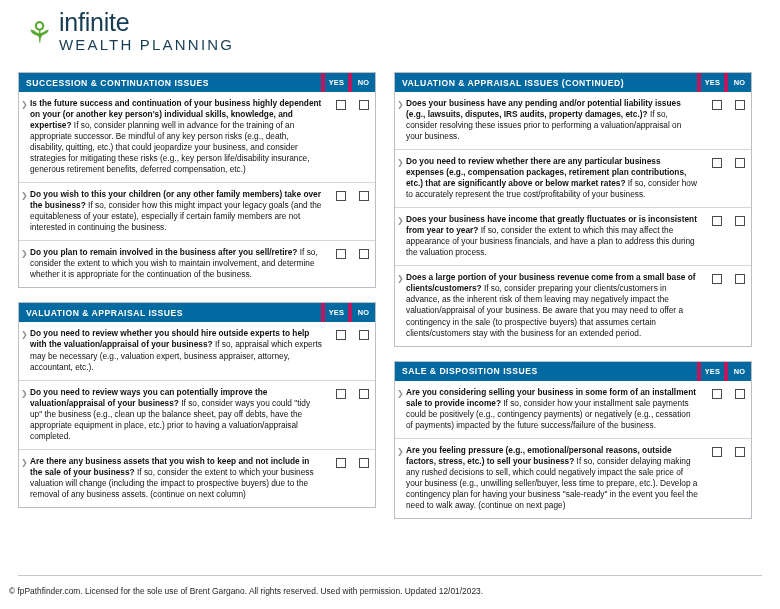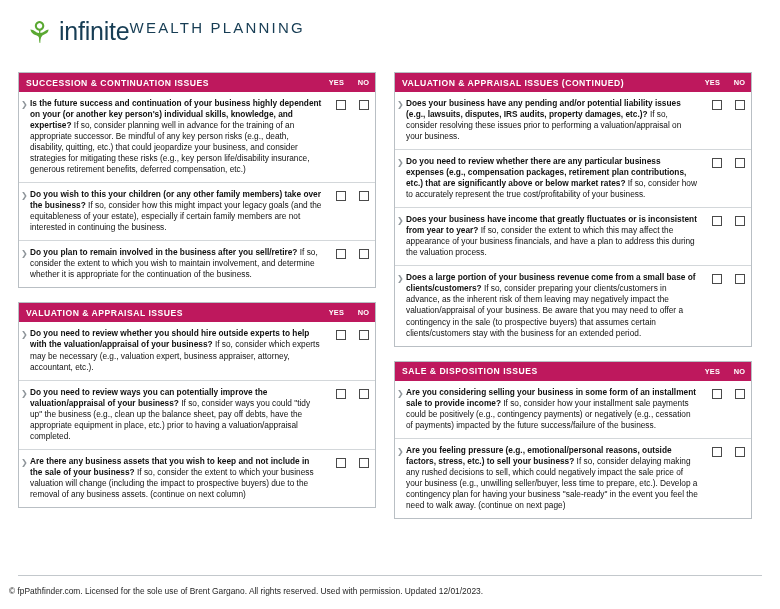--- a/index.html
+++ b/index.html
@@ -72,21 +72,21 @@
   }
   .logo-mark {
     color: #5aa832;
     font-size: 30px;
     line-height: 1;
     font-family: "DejaVu Sans", sans-serif;
     margin-top: 4px;
   }
   .logo-text {
     display: flex;
-    flex-direction: row;
+    flex-direction: column;
     line-height: 1.05;
   }
   .logo-main {
     font-size: 25px;
     color: #173d54;
     letter-spacing: -0.2px;
   }
   .logo-sub {
     font-size: 15px;
     color: #173d54;
@@ -110,21 +110,21 @@
   }
 
   .section {
     border: 1px solid #b9bfc4;
     background: #ffffff;
     box-sizing: border-box;
   }
   .section-header {
     display: flex;
     align-items: stretch;
-    background: #be185d;
+    background: #0369a1;
     color: #ffffff;
     height: 19px;
   }
   .section-title {
     flex: 1 1 auto;
     font-size: 8.6px;
     font-weight: bold;
     letter-spacing: 0.5px;
     display: flex;
     align-items: center;
@@ -258,21 +258,21 @@
           </div>
         </div>
         <div class="section">
           <div class="section-header">
             <div class="section-title">VALUATION &amp; APPRAISAL ISSUES</div>
             <div class="col-head">YES</div>
             <div class="col-head">NO</div>
           </div>
           <div class="qrow">
             <div class="arrow">❯</div>
-            <div class="qtext"><b>Do you need to review whether you should hire outside experts to help with the valuation/appraisal of your business?</b><span> If so, consider which experts may be necessary (e.g., valuation expert, business appraiser, attorney, accountant, etc.).</span></div>
+            <div class="qtext"><b>Do you need to review whether you should hire outside experts to help with the valuation/appraisal of your business?</b><span> If so, appraisal which experts may be necessary (e.g., valuation expert, business appraiser, attorney, accountant, etc.).</span></div>
             <div class="cellbox">
               <span class="checkbox"></span>
             </div>
             <div class="cellbox">
               <span class="checkbox"></span>
             </div>
           </div>
           <div class="qrow">
             <div class="arrow">❯</div>
             <div class="qtext"><b>Do you need to review ways you can potentially improve the valuation/appraisal of your business?</b><span> If so, consider ways you could "tidy up" the business (e.g., clean up the balance sheet, pay off debts, have the appropriate equipment in place, etc.) prior to having a valuation/appraisal completed.</span></div>

